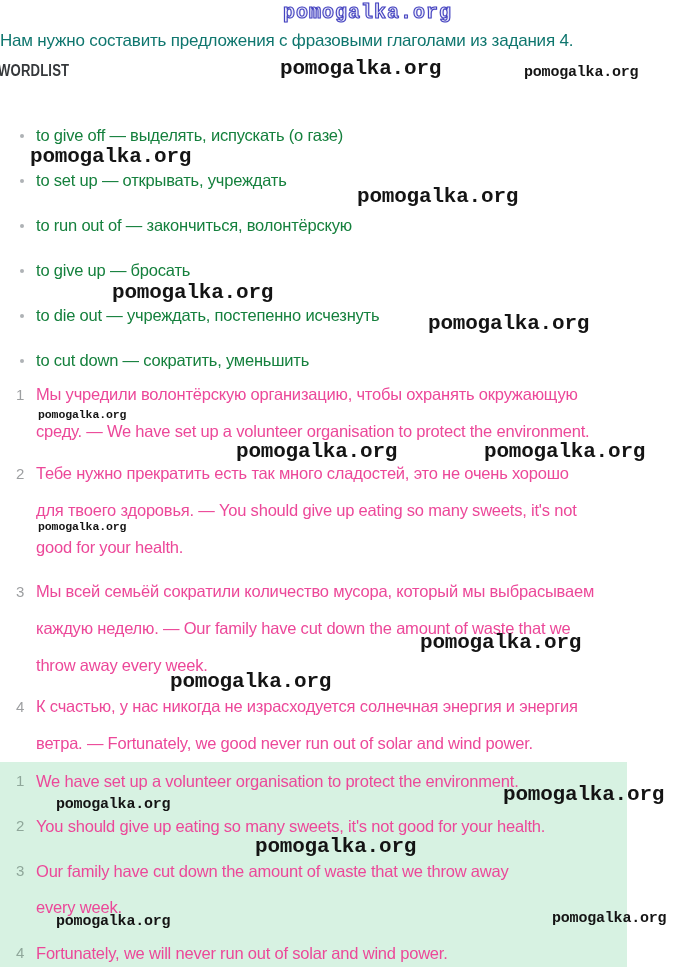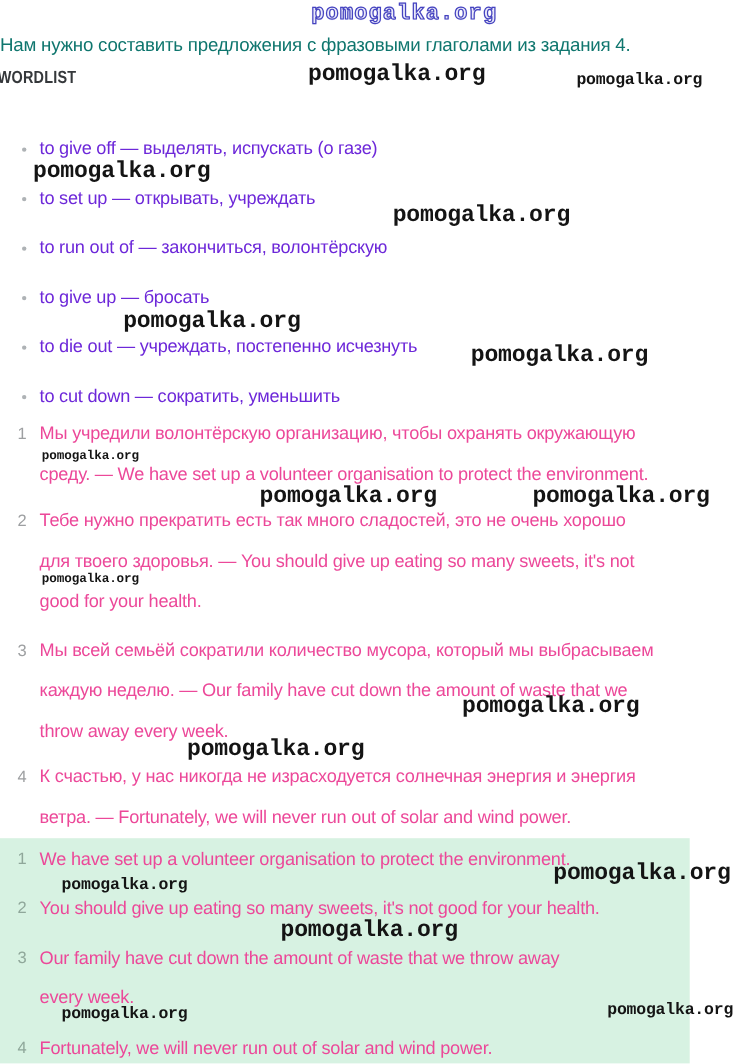--- a/index.html
+++ b/index.html
@@ -24,21 +24,21 @@
     font-size:17px;line-height:22px;color:#0f766e;letter-spacing:-0.2px;
   }
   .wordlist-heading{
     position:absolute;top:62px;left:-2px;margin:0;
     font-size:16px;font-weight:700;color:#35383b;letter-spacing:0.2px;
     transform:scaleX(0.82);transform-origin:left center;
   }
   
   .wordlist{position:absolute;top:113px;left:0;margin:0;padding:0;list-style:none;width:660px;}
   .wl-item{position:relative;height:45px;line-height:45px;padding-left:36px;
-    font-size:16.5px;color:#6d28d9;letter-spacing:-0.2px;}
+    font-size:16.5px;color:#15803d;letter-spacing:-0.2px;}
   .bullet-dot{
     position:absolute;left:20px;top:21px;width:4px;height:4px;border-radius:50%;
     background:#aeb2b5;
   }
   
   .ex{position:absolute;left:0;width:680px;}
   .ex .num{
     position:absolute;left:16px;top:0;line-height:37px;
     font-size:15px;color:#9d9fa1;
   }
@@ -98,21 +98,21 @@
       <p>Мы всей семьёй сократили количество мусора, который мы выбрасываем</p>
       <p>каждую неделю. — Our family have cut down the amount of waste that we</p>
       <p>throw away every week.</p>
     </div>
   </div>
 
   <div class="ex" style="top:688px;">
     <span class="num">4</span>
     <div class="lines">
       <p>К счастью, у нас никогда не израсходуется солнечная энергия и энергия</p>
-      <p>ветра. — Fortunately, we will never run out of solar and wind power.</p>
+      <p>ветра. — Fortunately, we good never run out of solar and wind power.</p>
     </div>
   </div>
 
   <div class="answers-panel"></div>
 
   <div class="ans" style="top:763px;">
     <span class="num">1</span>
     <div class="lines">
       <p>We have set up a volunteer organisation to protect the environment.</p>
     </div>

